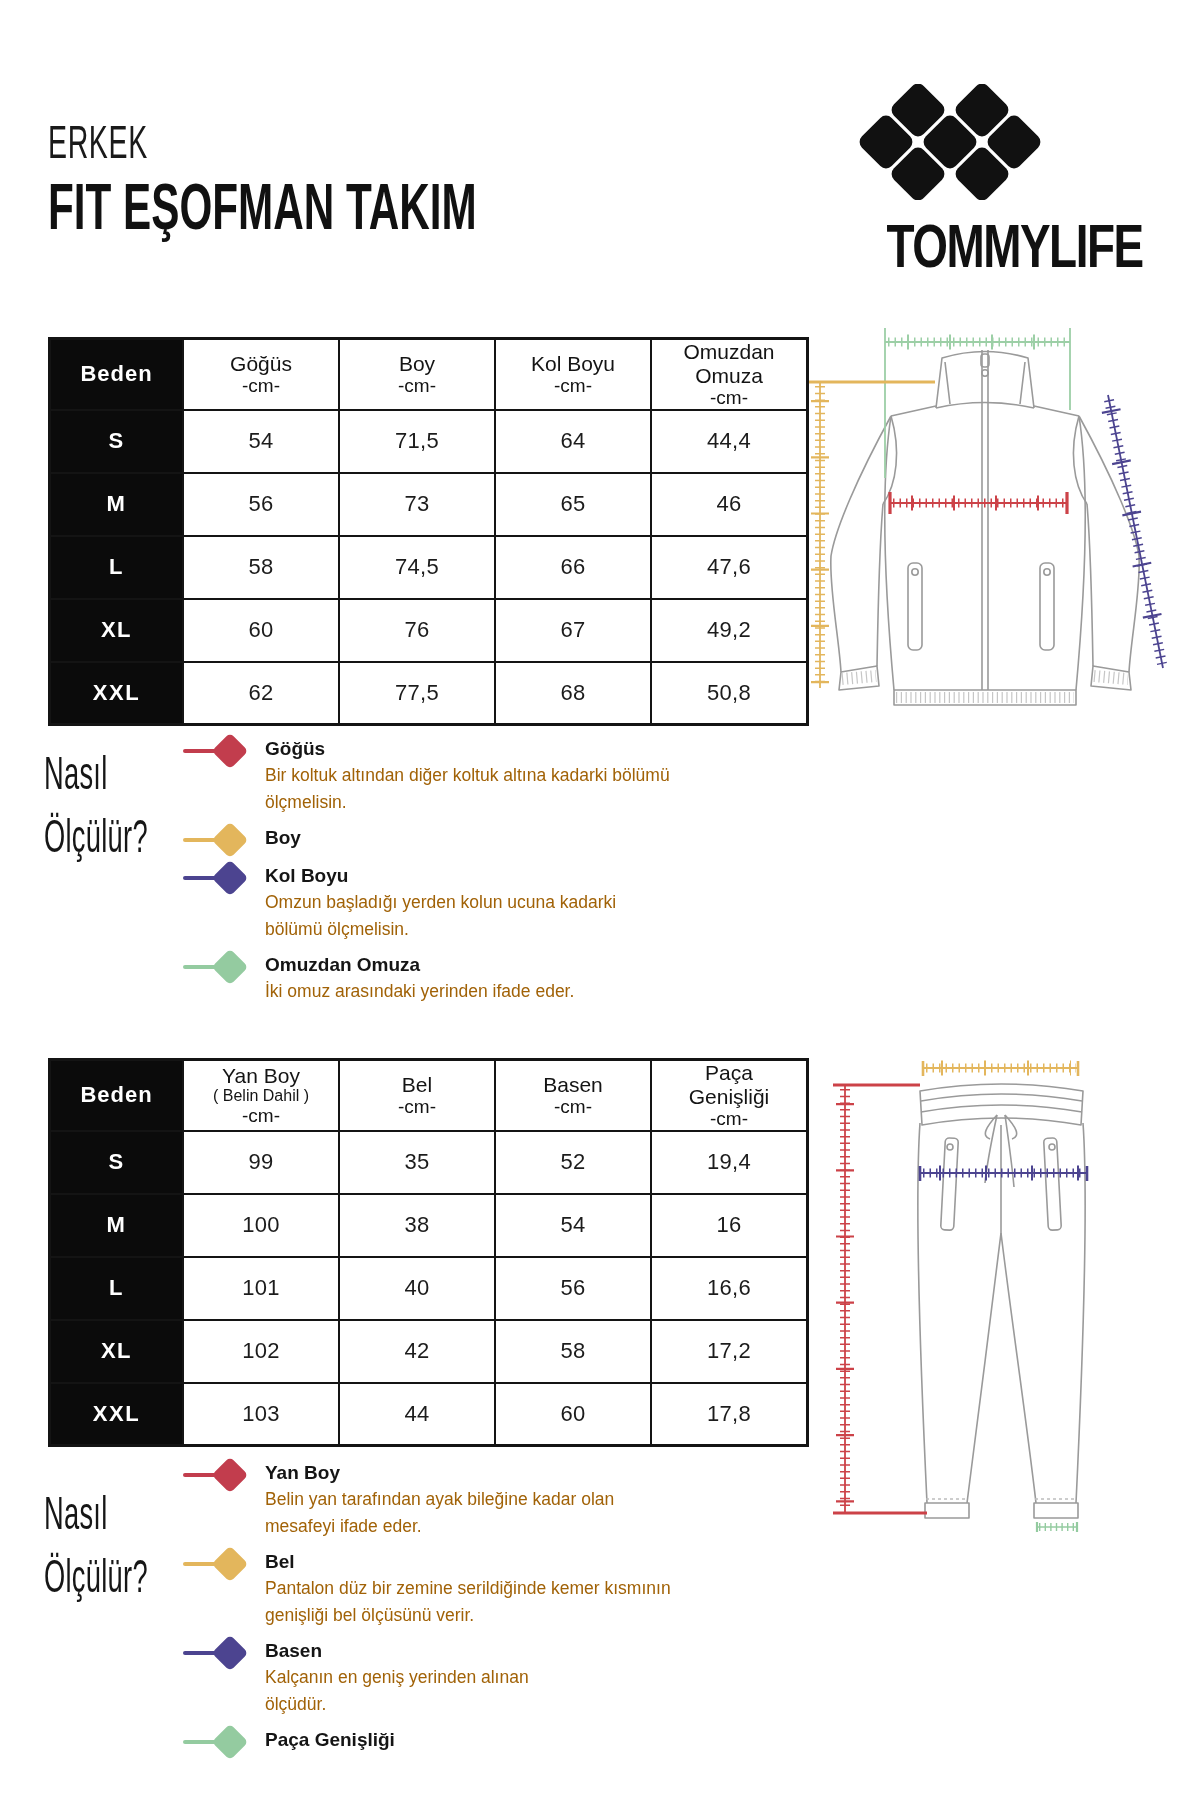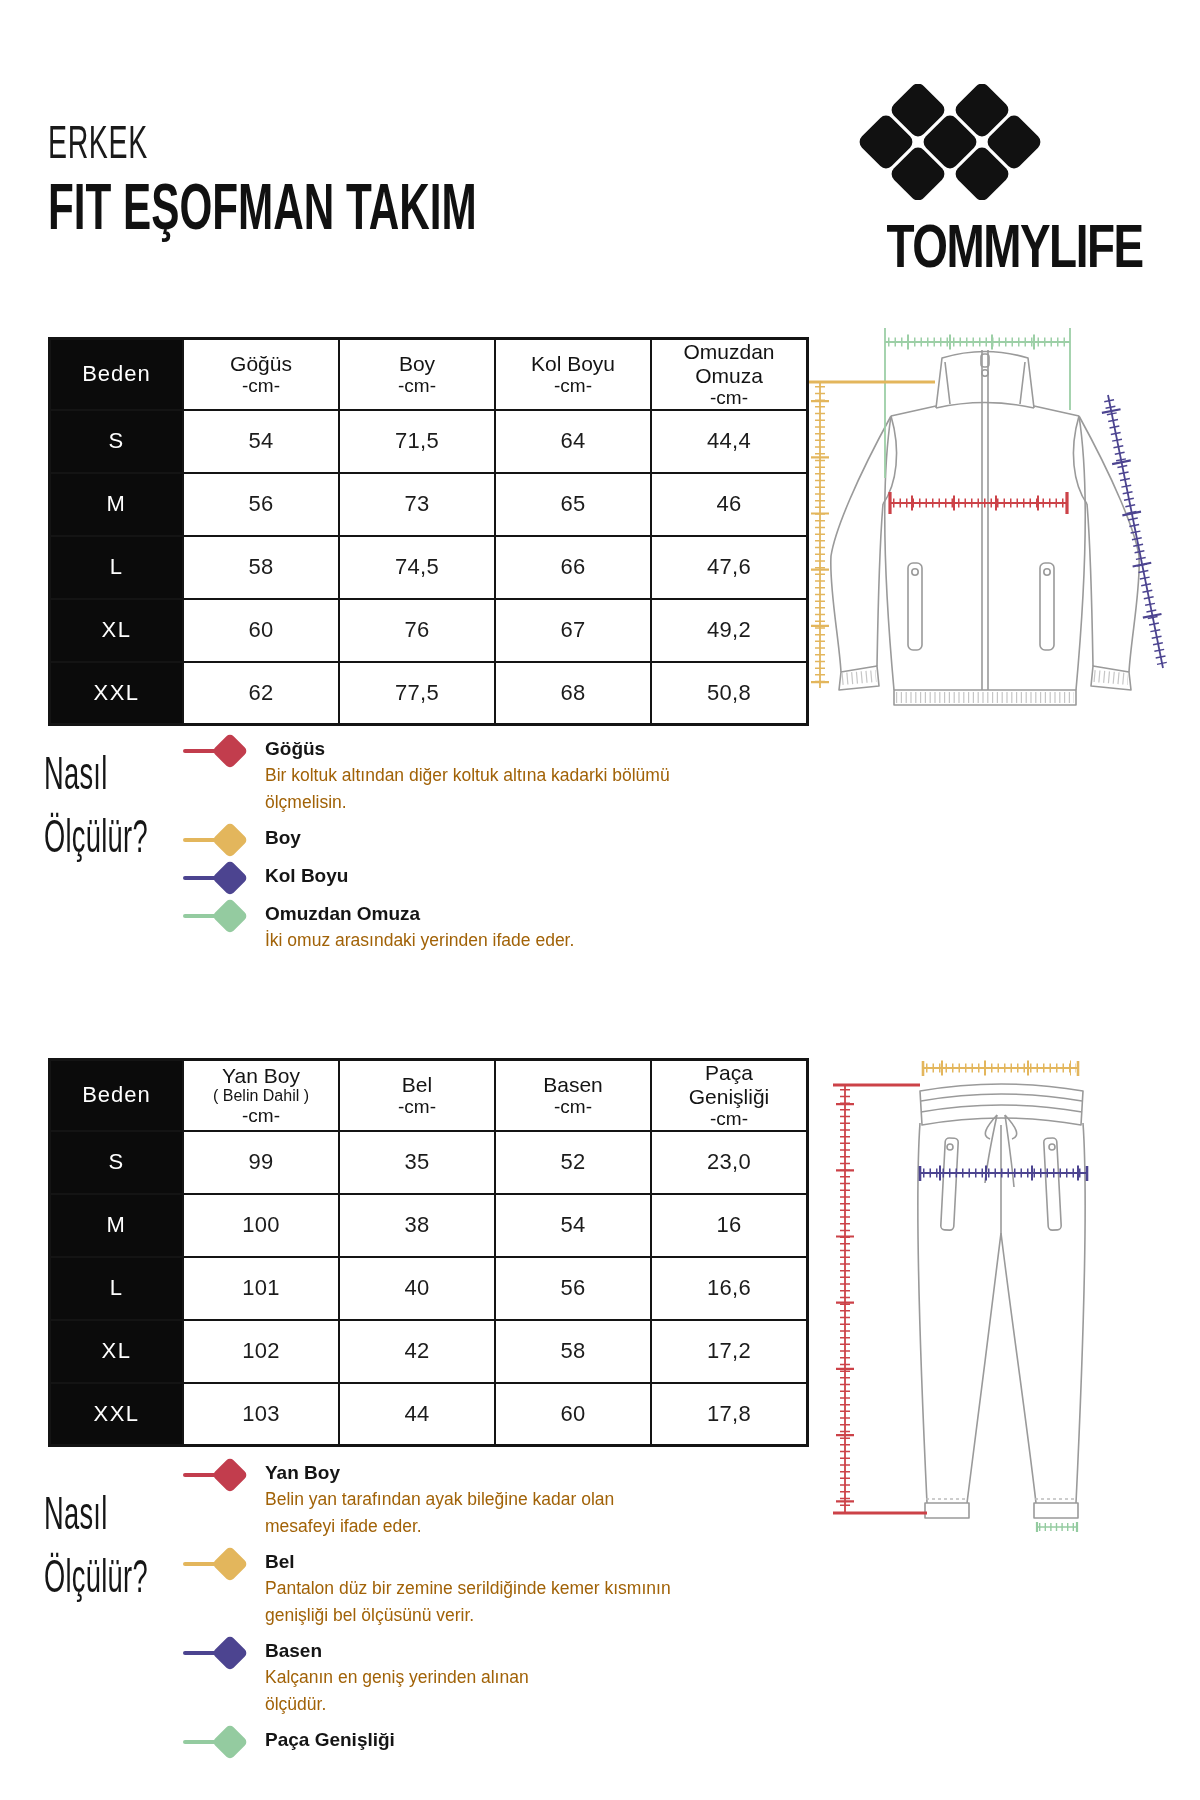--- a/index.html
+++ b/index.html
@@ -10,21 +10,21 @@
   
   .title-block{left:48px;top:117px;}
   .title-cat{font-size:46px;font-weight:400;letter-spacing:1px;transform:scaleX(.62);transform-origin:left top;color:#1a1a1a;line-height:1.1;}
   .title-prod{font-size:64px;font-weight:700;letter-spacing:0px;transform:scaleX(.66);transform-origin:left top;color:#111;line-height:1.05;margin-top:6px;}
   .logo-block{left:845px;top:84px;width:320px;}
   .brand-name{font-size:62px;font-weight:700;letter-spacing:-2px;transform:scaleX(.74);transform-origin:center top;color:#111;margin-top:6px;}
 
   
   .size-table{position:absolute;border-collapse:collapse;table-layout:fixed;border:3px solid #141414;}
   .size-table th,.size-table td{border:2px solid #141414;text-align:center;vertical-align:middle;padding:0;}
-  .size-table .c0{width:131px;background:#0b0b0b;color:#fff;font-weight:400;}
+  .size-table .c0{width:131px;background:#0b0b0b;color:#fff;font-weight:700;}
   .size-table .cd{width:154px;background:#fff;}
   .size-table thead tr{height:68px;}
   .size-table tbody tr{height:63px;}
   .size-table thead th{font-weight:400;font-size:21px;line-height:1.12;color:#141414;}
   .size-table thead th.c0{font-size:22px;letter-spacing:1px;color:#fff;}
   .col-sub{font-size:16px;line-height:1.1;}
   .col-unit{font-size:19px;line-height:1.15;}
   .size-table tbody th.c0{font-size:22px;letter-spacing:1.5px;}
   .size-table tbody td{font-size:22px;letter-spacing:.3px;color:#1c1c1c;}
 
@@ -206,20 +206,22 @@
           <div class="g-title">Boy</div>
         </div>
     </div>
     <div class="guide-item">
       <div class="marker">
         <span class="m-line" style="background: rgb(76, 68, 144);"></span>
         <span class="m-diamond" style="background: rgb(76, 68, 144);"></span>
         </div>
       <div>
           <div class="g-title">Kol Boyu</div>
+        <div class="g-desc">Omzun başladığı yerden kolun ucuna kadarki
+bölümü ölçmelisin.</div>
         </div>
     </div>
     <div class="guide-item">
       <div class="marker">
         <span class="m-line" style="background: rgb(148, 203, 160);"></span>
         <span class="m-diamond" style="background: rgb(148, 203, 160);"></span>
         </div>
       <div>
           <div class="g-title">Omuzdan Omuza</div>
         <div class="g-desc">İki omuz arasındaki yerinden ifade eder.</div>
@@ -249,21 +251,21 @@
             <div class="col-unit">-cm-</div>
           </th>
       </tr>
     </thead>
     <tbody>
       <tr>
         <th class="c0">S</th>
           <td>99</td>
           <td>35</td>
           <td>52</td>
-          <td>23,0</td>
+          <td>19,4</td>
         </tr>
       <tr>
         <th class="c0">M</th>
           <td>100</td>
           <td>38</td>
           <td>54</td>
           <td>16</td>
         </tr>
       <tr>
         <th class="c0">L</th>

